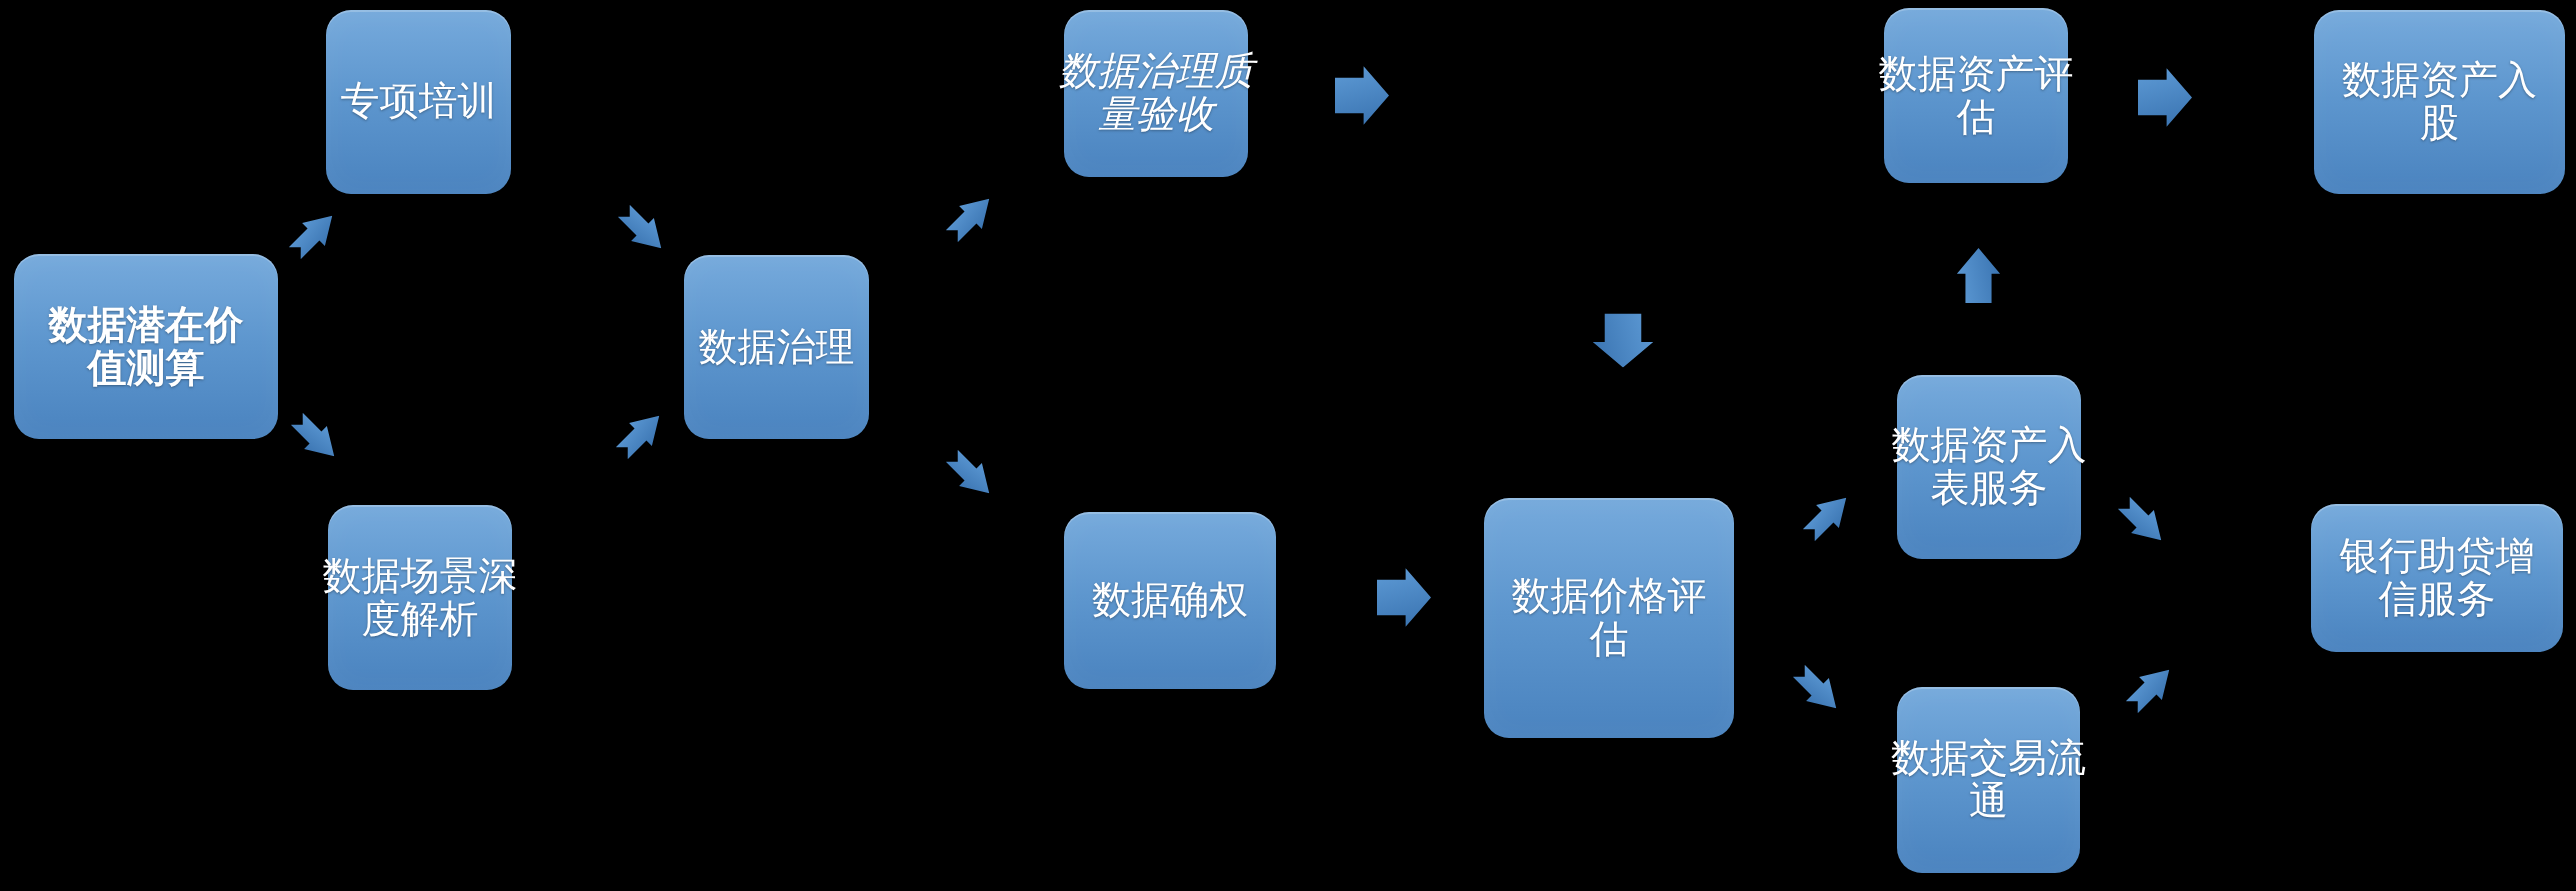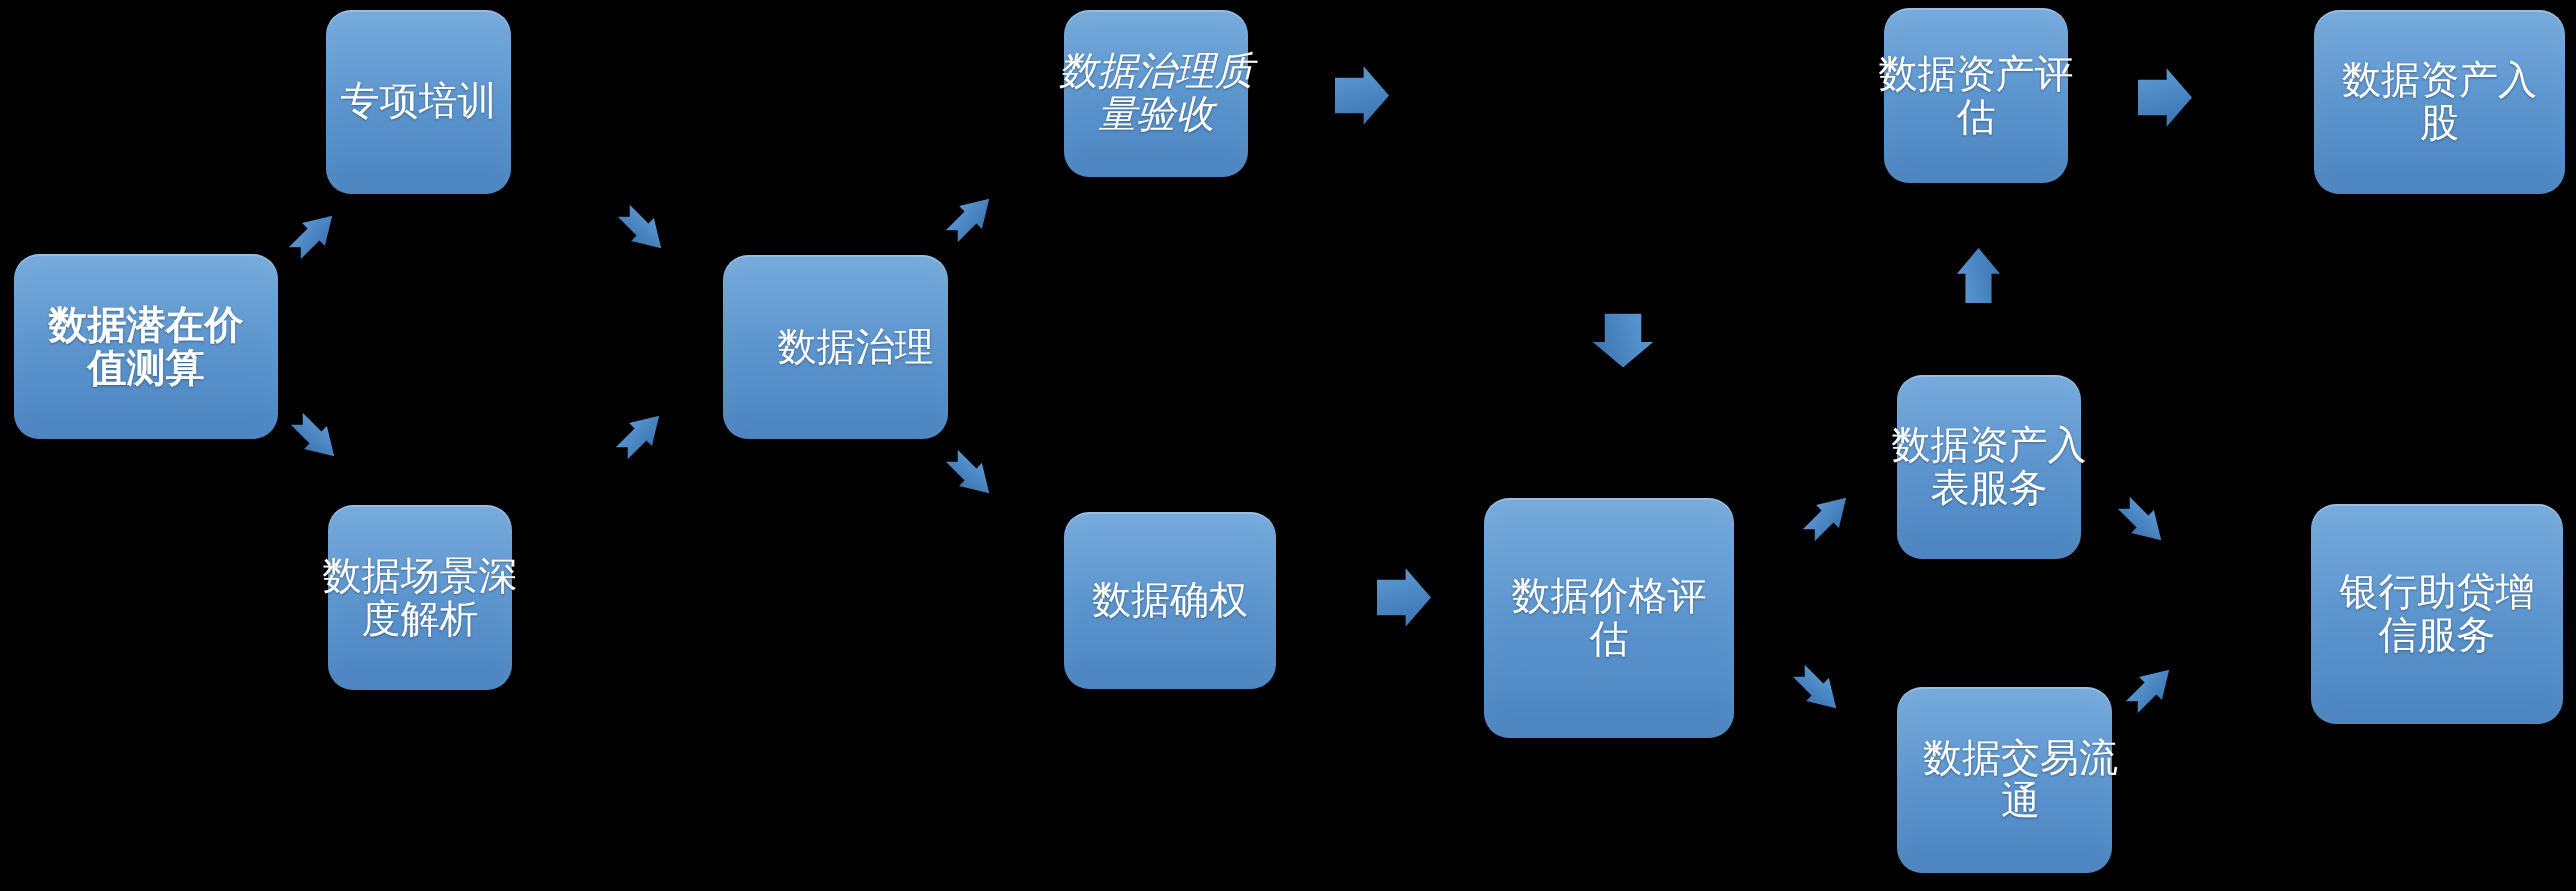--- a/index.html
+++ b/index.html
@@ -66,21 +66,21 @@
       <div class="line">数据潜在价</div>
       <div class="line">值测算</div>
     </div>
     <div class="node" style="left: 328px; top: 505px; width: 184px; height: 185px;">
       <div class="line">数据场景深</div>
       <div class="line">度解析</div>
     </div>
     <div class="node" style="left: 326px; top: 9.5px; width: 185px; height: 184px;">
       <div class="line">专项培训</div>
     </div>
-    <div class="node" style="left: 723px; top: 255px; width: 185px; height: 184px; padding-left: 40px;">
+    <div class="node" style="left: 684px; top: 255px; width: 185px; height: 184px;">
       <div class="line">数据治理</div>
     </div>
     <div class="node" style="left: 1064px; top: 9.5px; width: 184px; height: 167px; font-style: italic;">
       <div class="line">数据治理质</div>
       <div class="line">量验收</div>
     </div>
     <div class="node" style="left: 1064px; top: 512px; width: 212px; height: 177px;">
       <div class="line">数据确权</div>
     </div>
     <div class="node" style="left: 1484px; top: 498px; width: 250px; height: 240px;">
@@ -92,25 +92,25 @@
       <div class="line">估</div>
     </div>
     <div class="node" style="left: 2314px; top: 9.5px; width: 251px; height: 184px;">
       <div class="line">数据资产入</div>
       <div class="line">股</div>
     </div>
     <div class="node" style="left: 1897px; top: 375px; width: 184px; height: 184px;">
       <div class="line">数据资产入</div>
       <div class="line">表服务</div>
     </div>
-    <div class="node" style="left: 1897px; top: 687px; width: 183px; height: 186px; padding-left: 32px;">
+    <div class="node" style="left: 1897px; top: 687px; width: 183px; height: 186px;">
       <div class="line">数据交易流</div>
       <div class="line">通</div>
     </div>
-    <div class="node" style="left: 2311px; top: 504px; width: 252px; height: 220px; justify-content: center;">
+    <div class="node" style="left: 2311px; top: 504px; width: 252px; height: 148px; justify-content: center;">
       <div class="line">银行助贷增</div>
       <div class="line">信服务</div>
     </div>
     <div class="arrow" style="left: 287px; top: 217px; width: 53px; height: 35px; transform: rotate(-45deg);">
       <svg viewBox="0 0 100 100" preserveAspectRatio="none">
         <polygon points="0,26 50,26 50,4 100,50 50,96 50,74 0,74 16,50" fill="url(#arrowGrad)"></polygon>
       </svg>
     </div>
     <div class="arrow" style="left: 289px; top: 420px; width: 53px; height: 35px; transform: rotate(45deg);">
       <svg viewBox="0 0 100 100" preserveAspectRatio="none">

